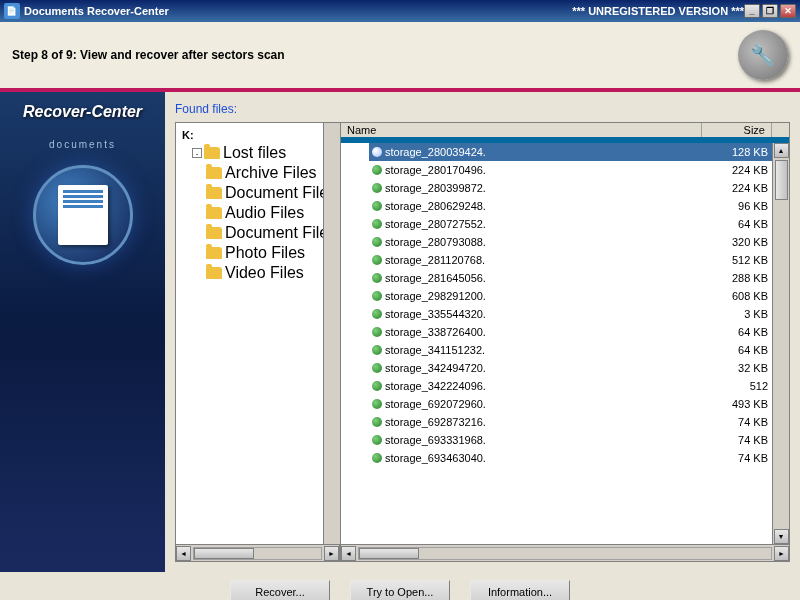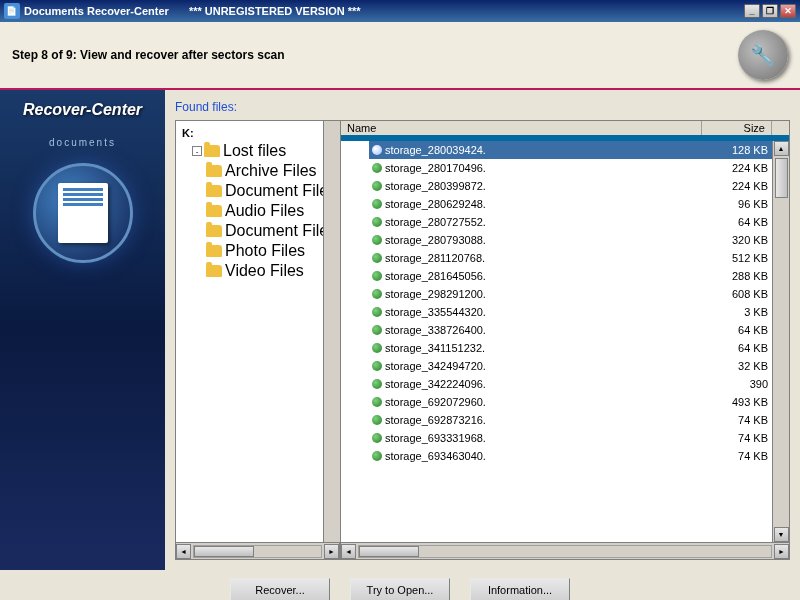--- a/index.html
+++ b/index.html
@@ -33,20 +33,21 @@
       align-items: center;
       justify-content: center;
       font-size: 9px;
       color: white;
     }
     #title-bar .title-text {
       flex: 1;
       display: flex;
       align-items: center;
       gap: 20px;
+      justify-content: space-between;
     }
     #title-bar .unregistered {
       font-size: 11px;
       font-weight: bold;
       color: white;
     }
     #title-bar .win-controls {
       display: flex;
       gap: 2px;
     }
@@ -65,21 +66,21 @@
     }
     .win-btn.close-btn {
       background: linear-gradient(to bottom, #e8a0a0, #c04040);
       color: white;
     }
 
     
     #step-bar {
       background: #f0ece0;
       padding: 8px 12px;
-      border-bottom: 2px solid #be185d;
+      border-bottom: 4px solid #be185d;
       display: flex;
       align-items: center;
       justify-content: space-between;
     }
     #step-bar .step-text {
       font-size: 12px;
       font-weight: bold;
       color: #000;
     }
     #step-bar .logo-icon {
@@ -557,21 +558,21 @@
                 <div class="file-size">64 KB</div>
               </div>
               <div class="file-row">
                 <div class="file-dot"></div>
                 <div class="file-name">storage_342494720.</div>
                 <div class="file-size">32 KB</div>
               </div>
               <div class="file-row">
                 <div class="file-dot"></div>
                 <div class="file-name">storage_342224096.</div>
-                <div class="file-size">390</div>
+                <div class="file-size">512</div>
               </div>
               <div class="file-row">
                 <div class="file-dot"></div>
                 <div class="file-name">storage_692072960.</div>
                 <div class="file-size">493 KB</div>
               </div>
               <div class="file-row">
                 <div class="file-dot"></div>
                 <div class="file-name">storage_692873216.</div>
                 <div class="file-size">74 KB</div>

